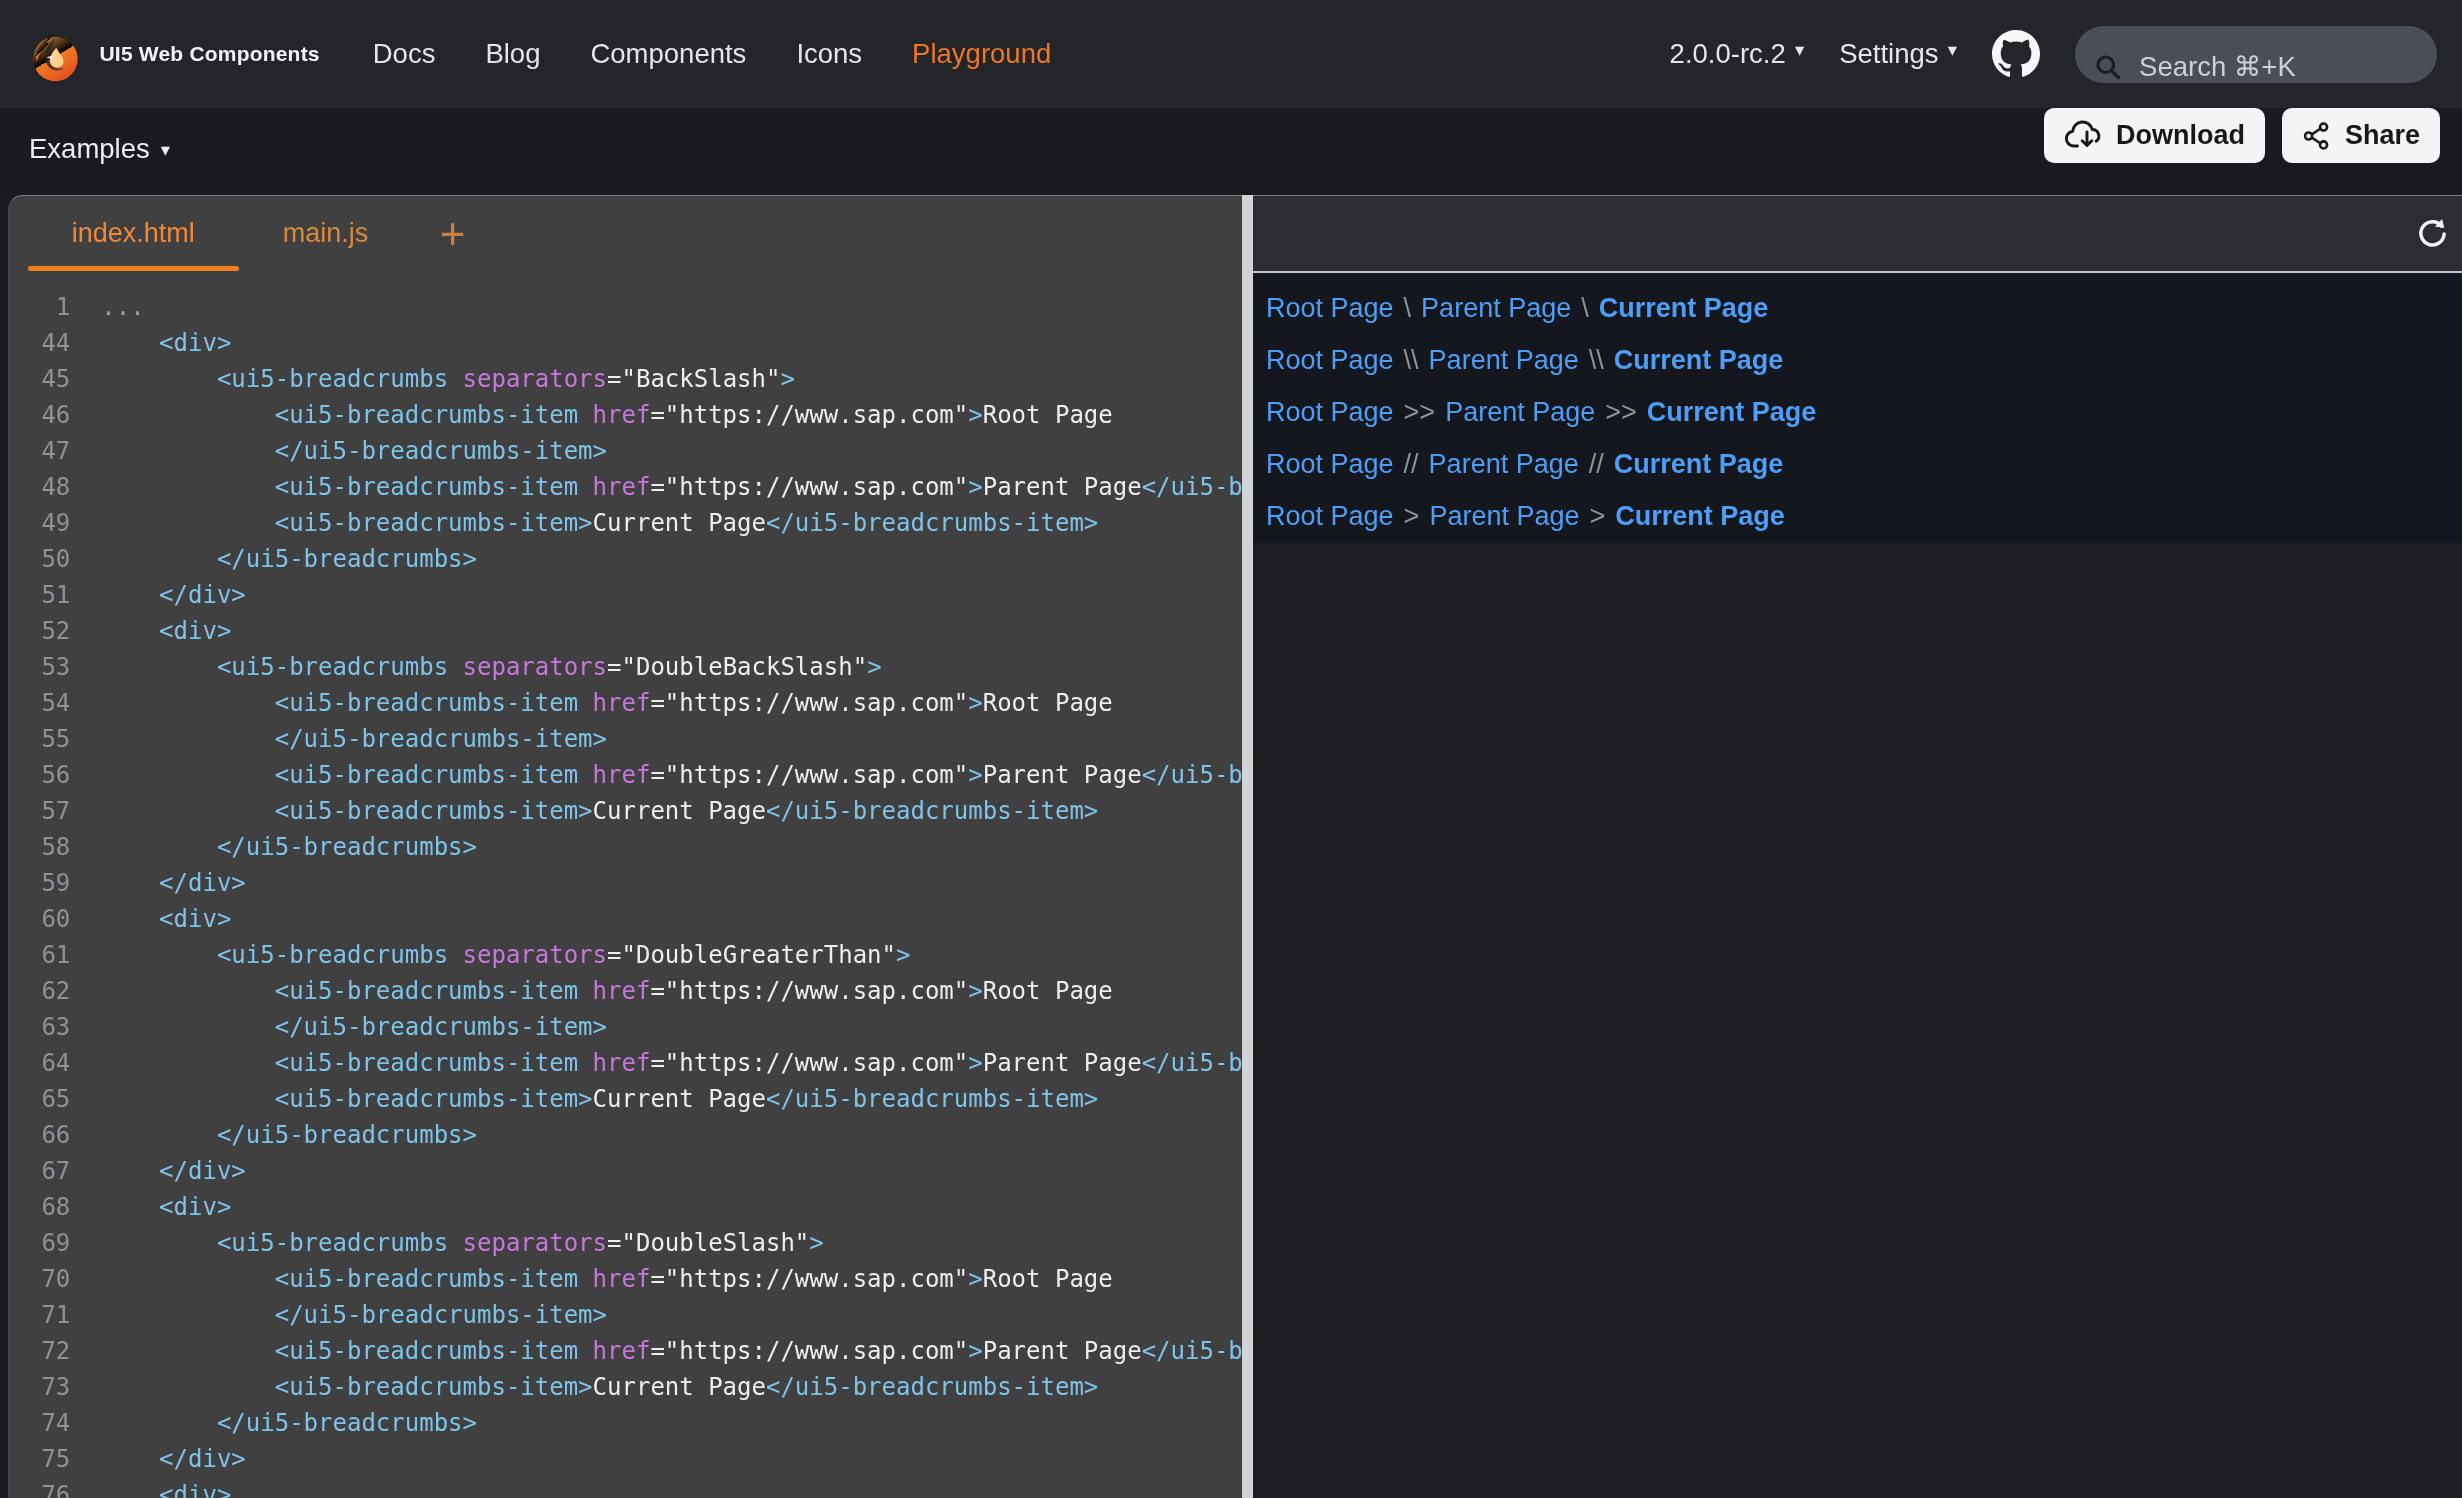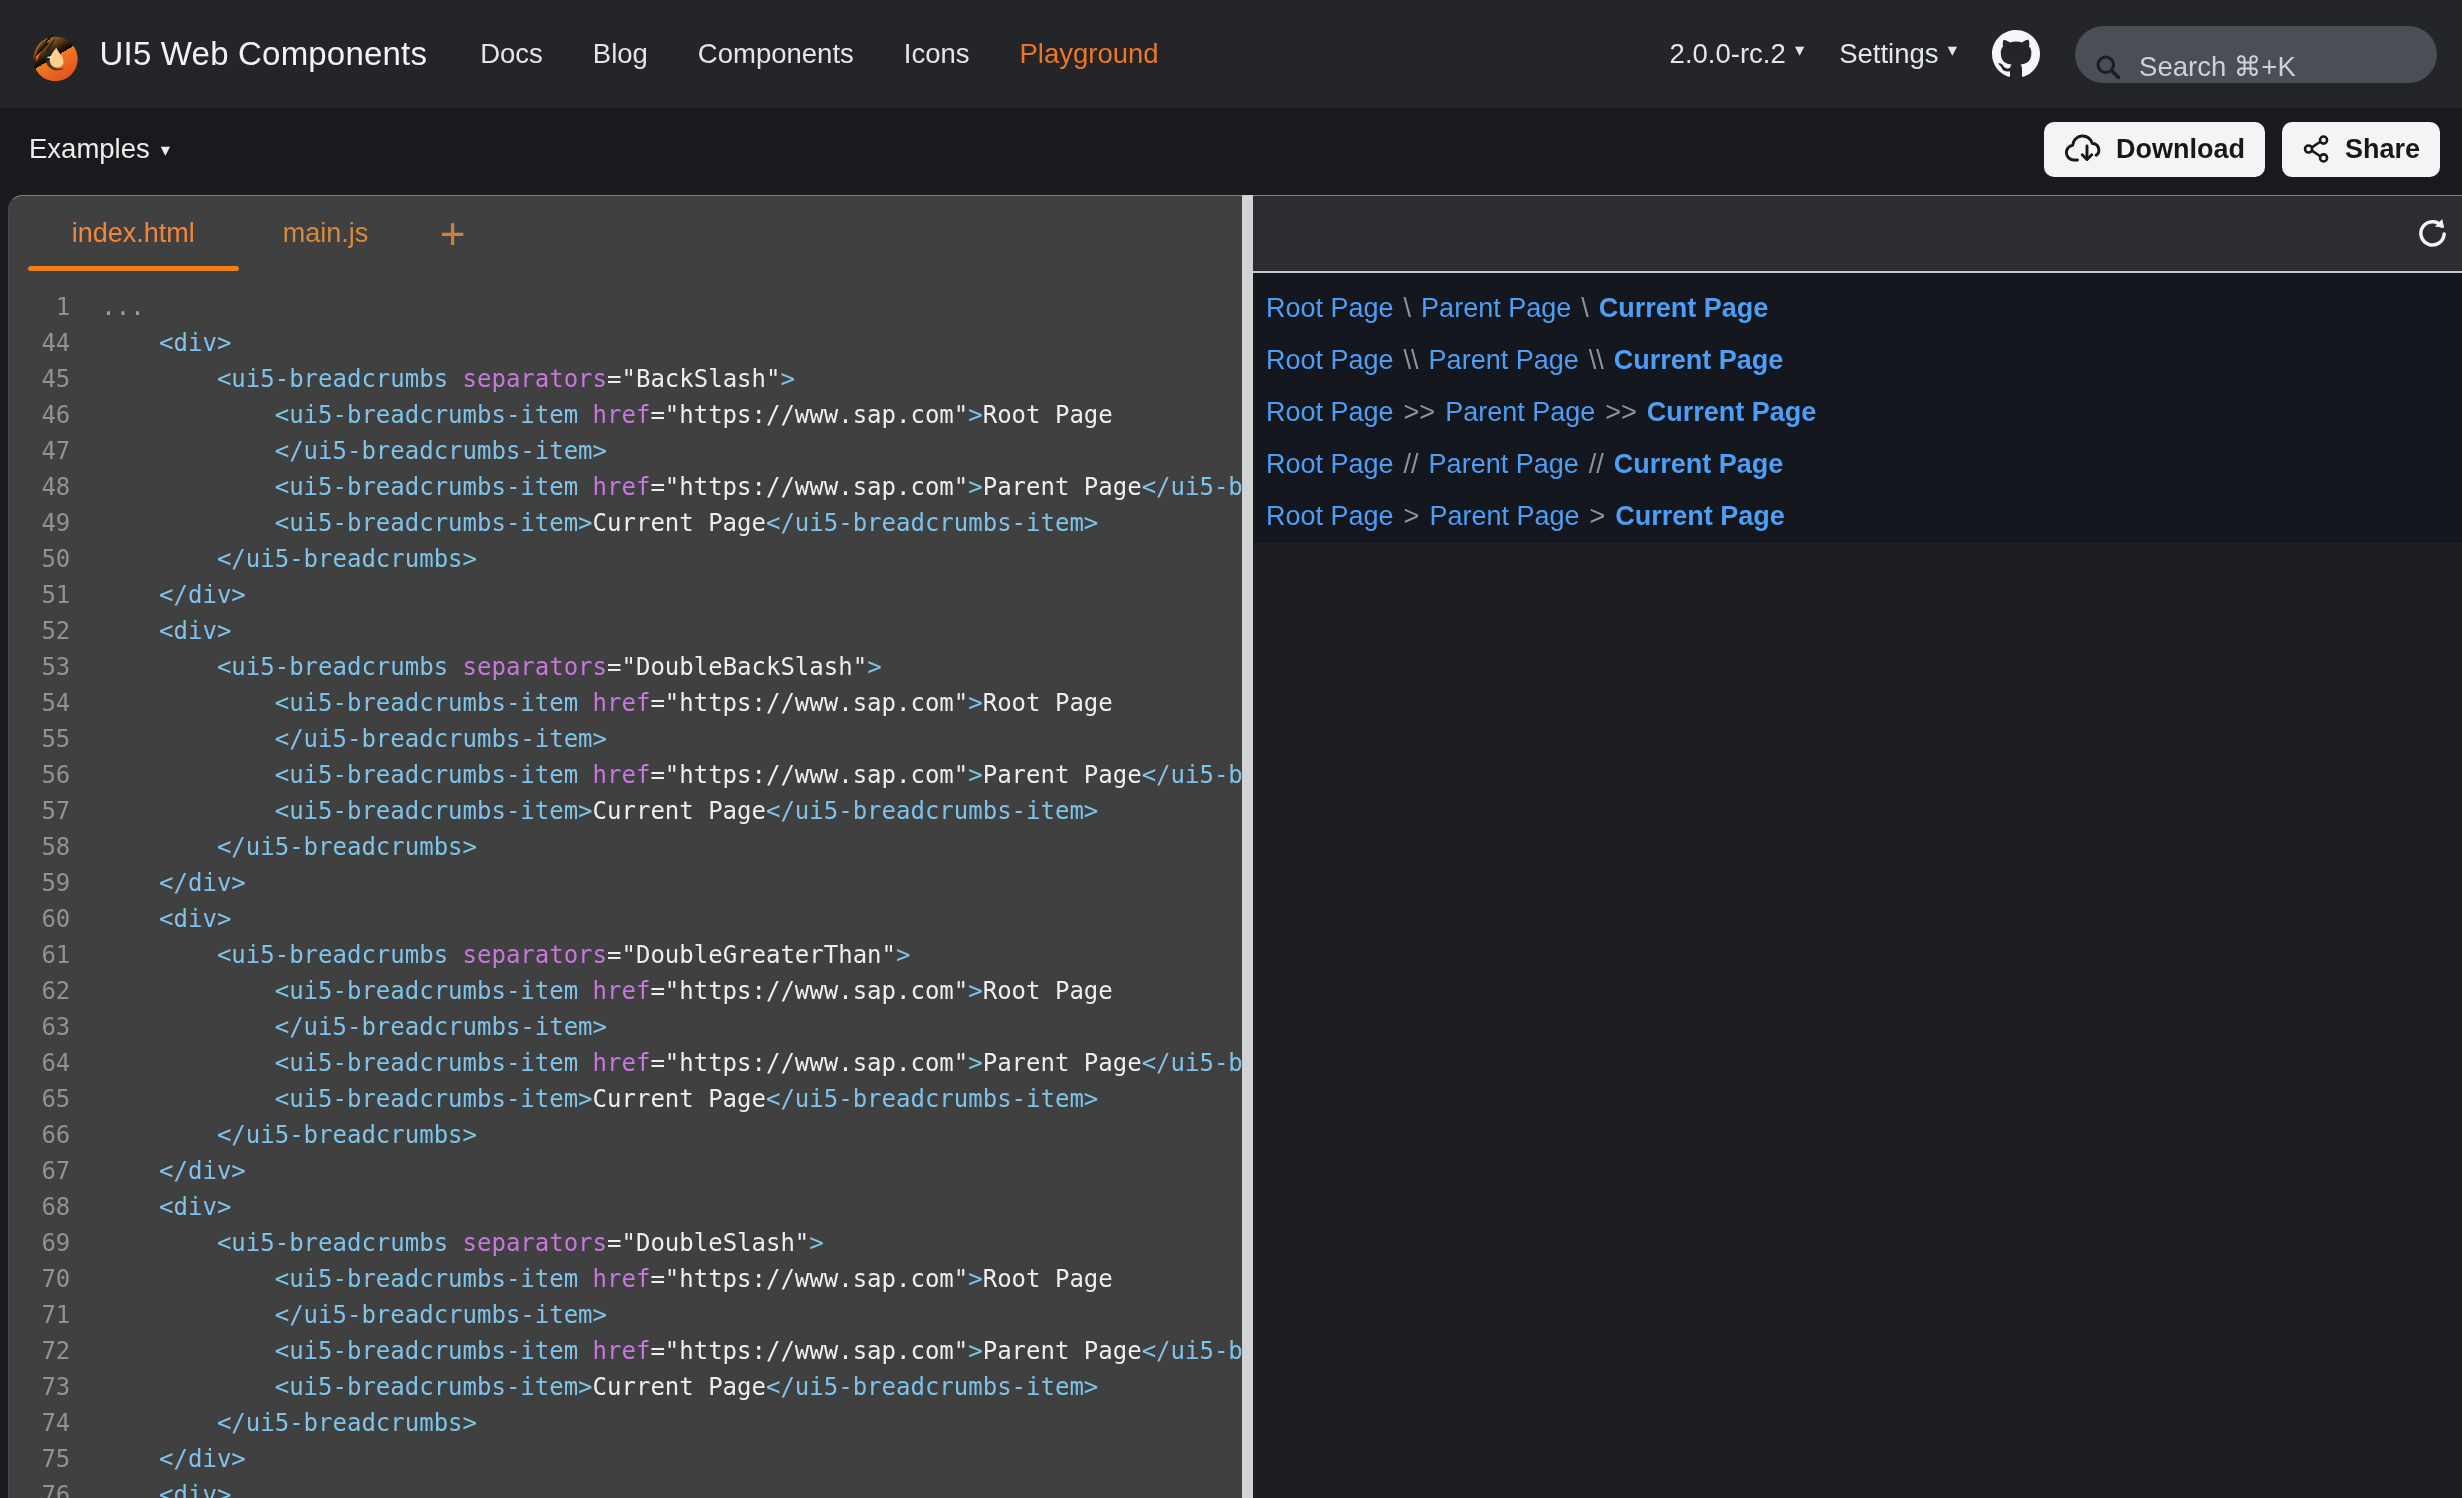--- a/index.html
+++ b/index.html
@@ -2,34 +2,34 @@
 <html style="font-size:14.7px"><head>
 <meta charset="utf-8">
 <style>
   html,body{margin:0;padding:0;background:#1a1b1e;font-family:"Liberation Sans",sans-serif;}
   body{width:2462px;height:1498px;overflow:hidden;position:relative;-webkit-font-smoothing:antialiased;}
   a{text-decoration:none;cursor:pointer;}
 
   
   .navbar{position:absolute;top:0;left:0;width:2462px;height:108px;background:#232529;display:flex;align-items:center;padding:0 25px 0 26px;box-sizing:border-box;}
   .brand{display:flex;align-items:center;gap:16.5px;}
-  .brand-title{font-size:33px;font-weight:400;color:#f2f3f5;letter-spacing:0.2px;}
+  .brand-title{font-size:21px;font-weight:700;color:#f2f3f5;letter-spacing:0.2px;}
   .nav-links{display:flex;gap:50px;margin-left:53px;}
   .nav-link{font-size:27.5px;color:#e3e5e7;}
   .nav-link.active{color:#ee7624;}
   .nav-right{margin-left:auto;display:flex;align-items:center;gap:35px;}
   .nav-drop{font-size:27.5px;color:#e4e6e8;display:flex;align-items:flex-start;gap:9.2px;}
   .caret{display:inline-block;font-size:18.4px;color:#e4e6e8;transform:translateY(0.9px);}
   .caret::before{content:"\25BE";}
   .gh-link{display:flex;align-items:center;}
   .search-pill{width:362px;height:57px;border-radius:28.5px;background:#4a4e55;display:flex;align-items:flex-end;gap:14.7px;padding:0 18.4px;box-sizing:border-box;}
   .search-placeholder{font-size:27.5px;color:#ced1d5;}
 
   
-  .subbar{position:absolute;top:108px;left:0;width:2462px;height:86px;background:#191a1d;display:flex;align-items:center;padding:0 22px 4px 29px;box-sizing:border-box;}
+  .subbar{position:absolute;top:108px;left:0;width:2462px;height:86px;background:#191a1d;display:flex;padding:0 22px 4px 29px;box-sizing:border-box;}
   .examples{font-size:27.5px;color:#eceded;display:flex;align-items:center;gap:11px;}
   .examples .caret{color:#eceded;}
   .subbar-right{margin-left:auto;display:flex;gap:17px;}
   .btn{height:55px;background:#f3f4f5;border-radius:10px;display:flex;align-items:center;gap:13px;padding:0 20px;font-size:27px;font-weight:700;color:#17181a;border:none;cursor:pointer;}
 
   
   .editor-panel{position:absolute;top:195px;left:8.3px;width:1234px;height:1304px;background:#404040;border-top:1.8px solid #7e8087;border-left:1.8px solid #46484d;border-top-left-radius:14.7px;box-sizing:border-box;overflow:hidden;}
   .tabbar{height:75px;display:flex;align-items:stretch;padding-left:18.4px;}
   .tab{position:relative;display:flex;align-items:center;justify-content:center;padding:0 44px;font-size:27px;color:#d8893a;cursor:pointer;}
   .tab.active{color:#f0873a;}

